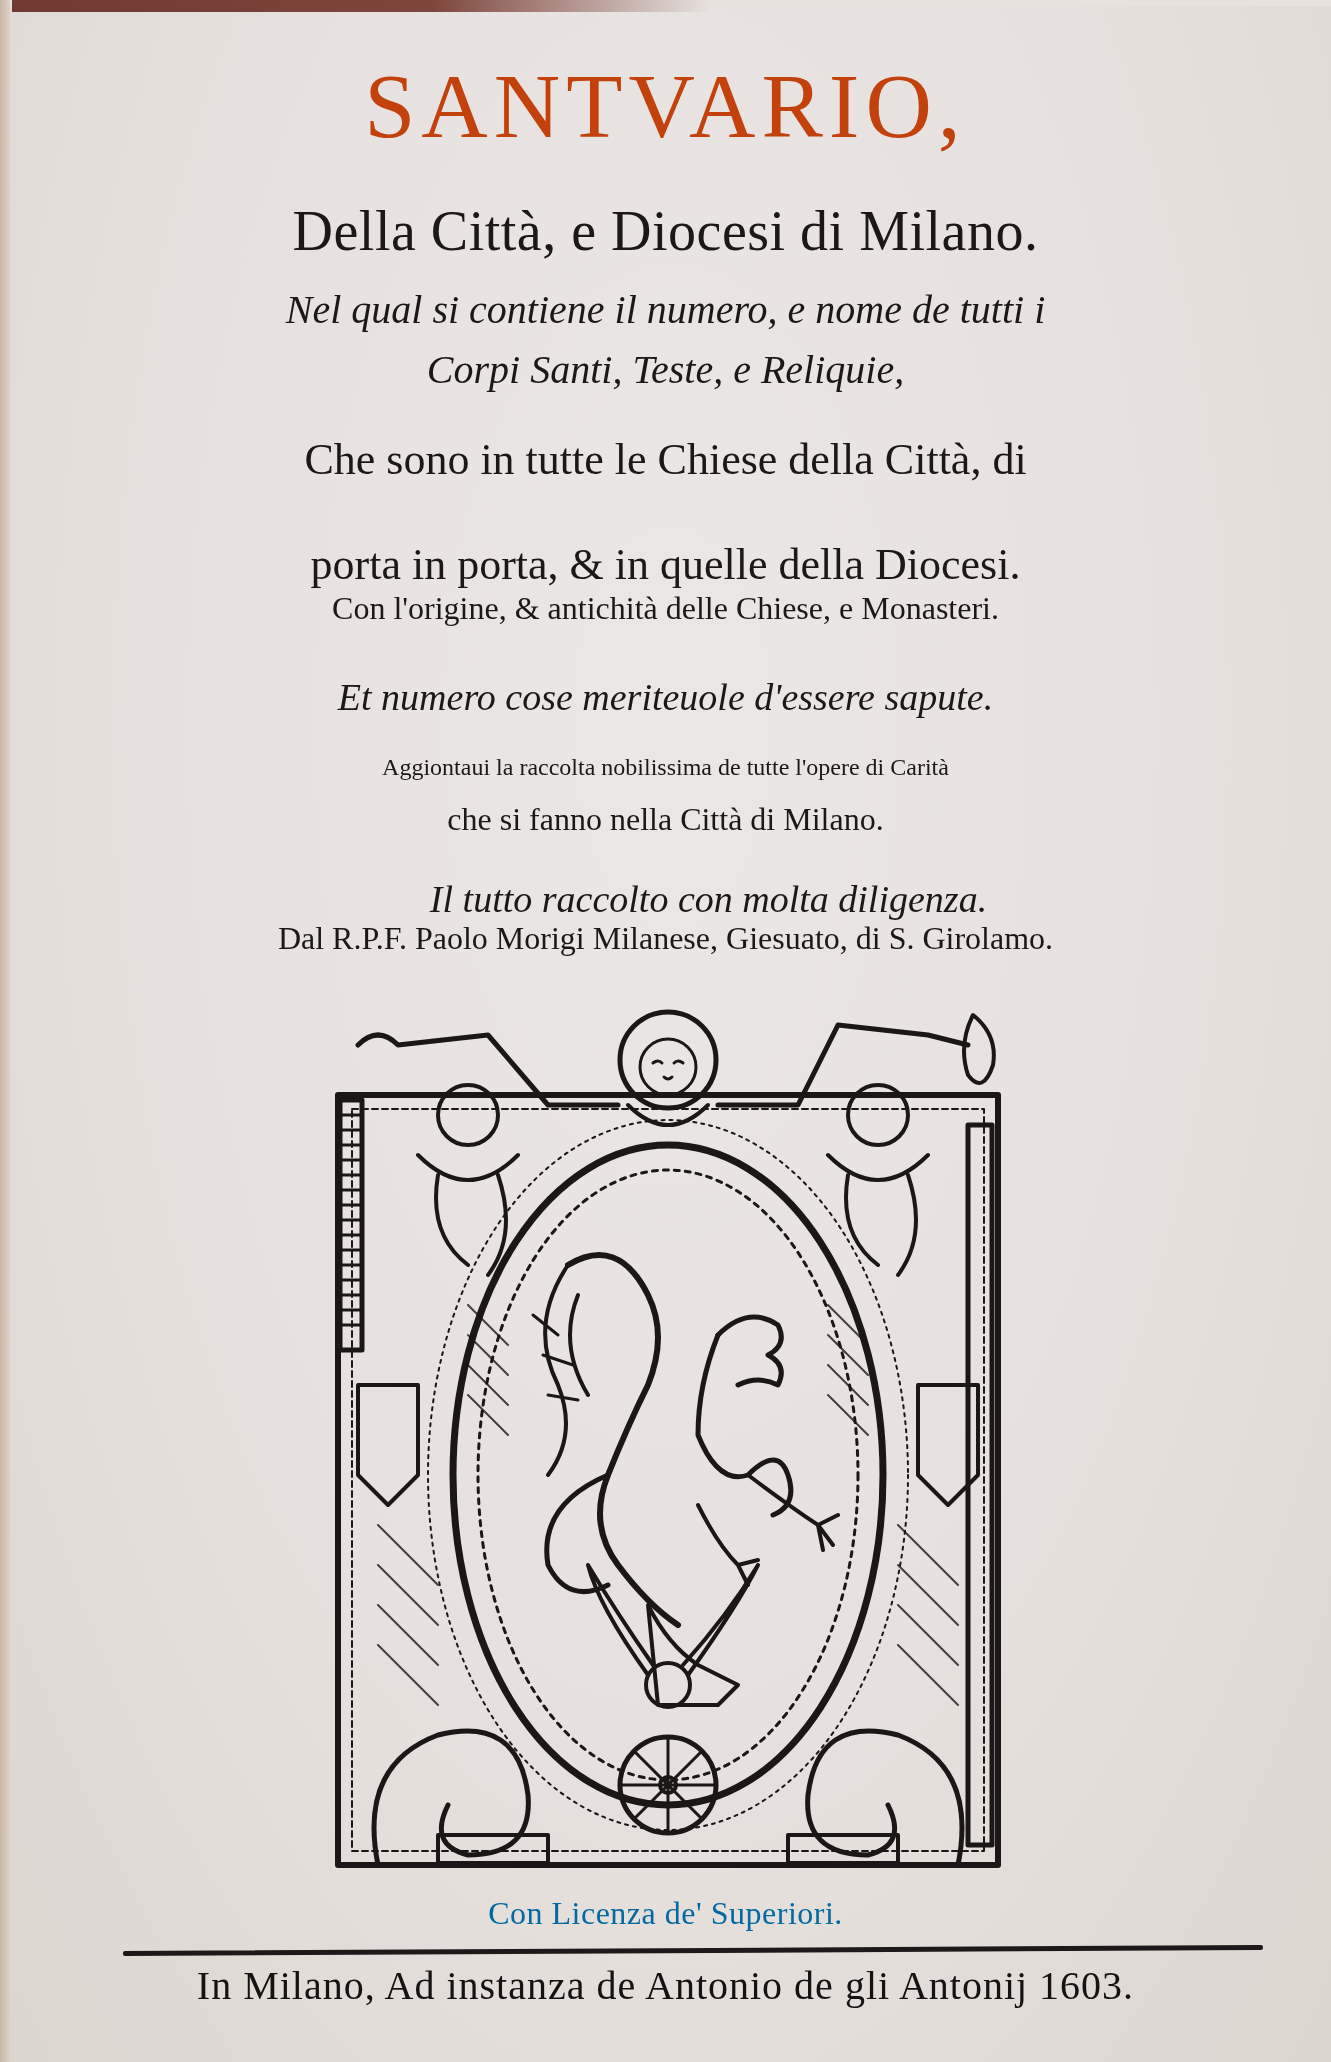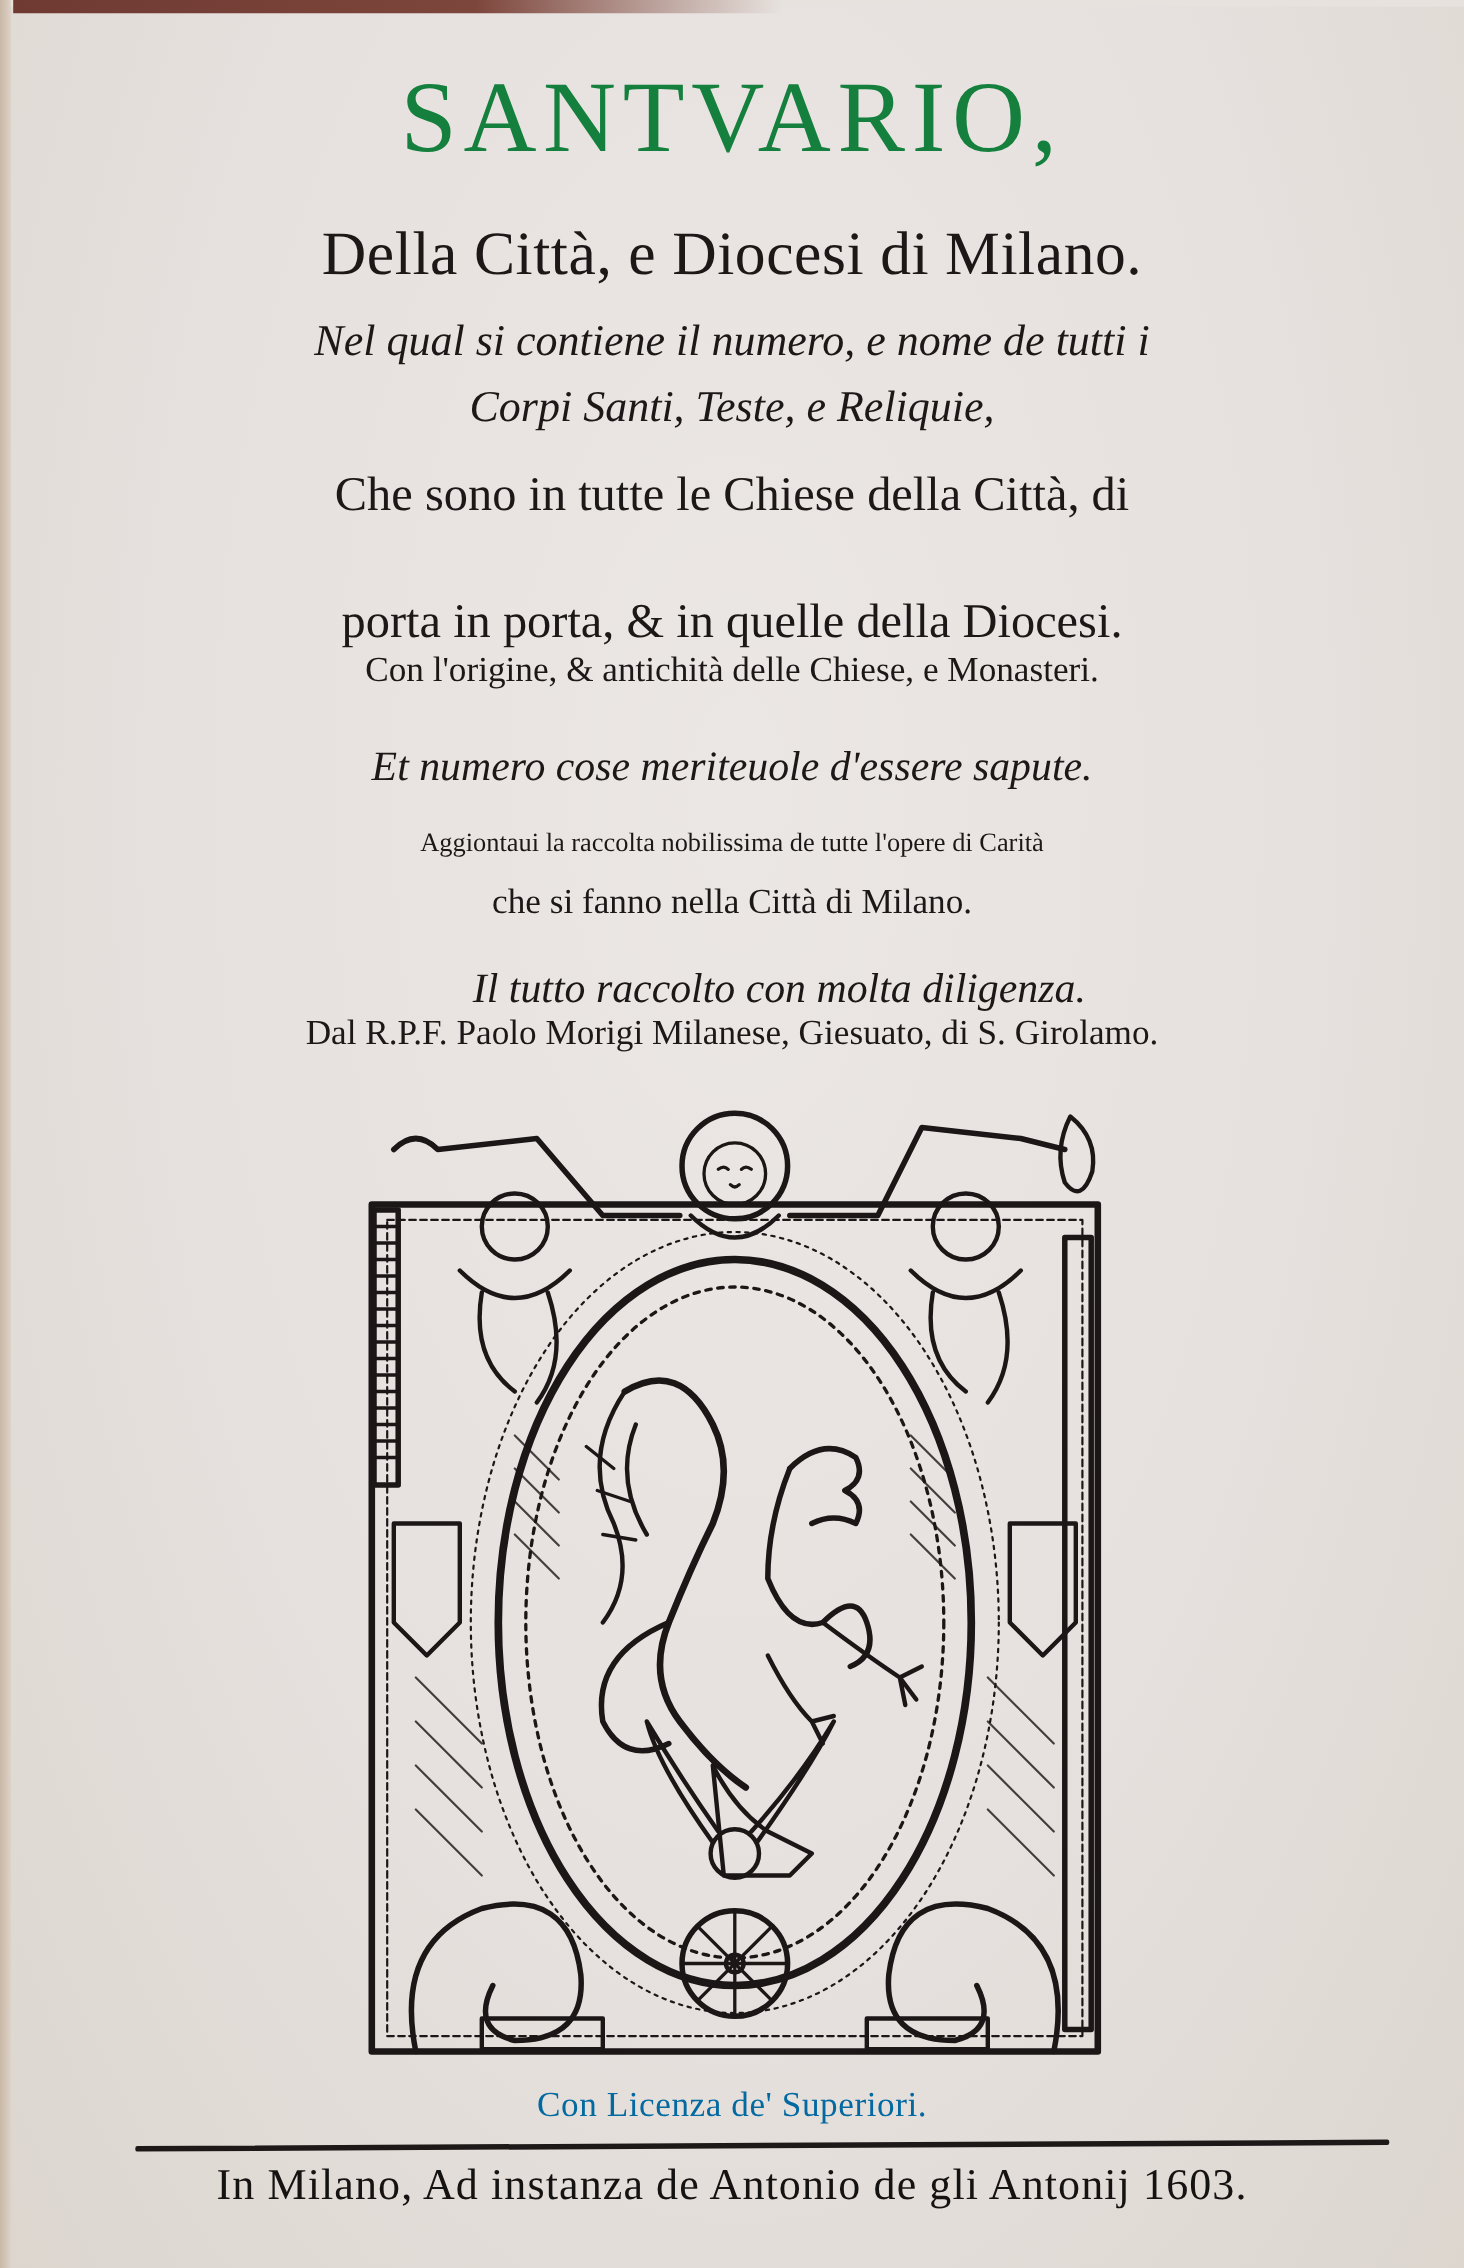--- a/index.html
+++ b/index.html
@@ -41,39 +41,39 @@
       width: 1331px;
       text-align: center;
       white-space: nowrap;
       line-height: 1;
     }
     .title {
       top: 60px;
       font-size: 92px;
       letter-spacing: 6px;
       font-weight: normal;
-      color: #15803d;
+      color: #c2410c;
     }
     .subtitle {
       top: 203px;
       font-size: 56px;
       letter-spacing: 0.5px;
     }
     .it1 {
       top: 290px;
       font-size: 40px;
       font-style: italic;
     }
     .it2 {
       top: 350px;
       font-size: 40px;
       font-style: italic;
     }
     .r1 {
-      top: 428px;
+      top: 438px;
       font-size: 44px;
     }
     .r2 {
       top: 503px;
       font-size: 44px;
       margin-top: 40px;
     }
     .r3 {
       top: 592px;
       font-size: 32px;

